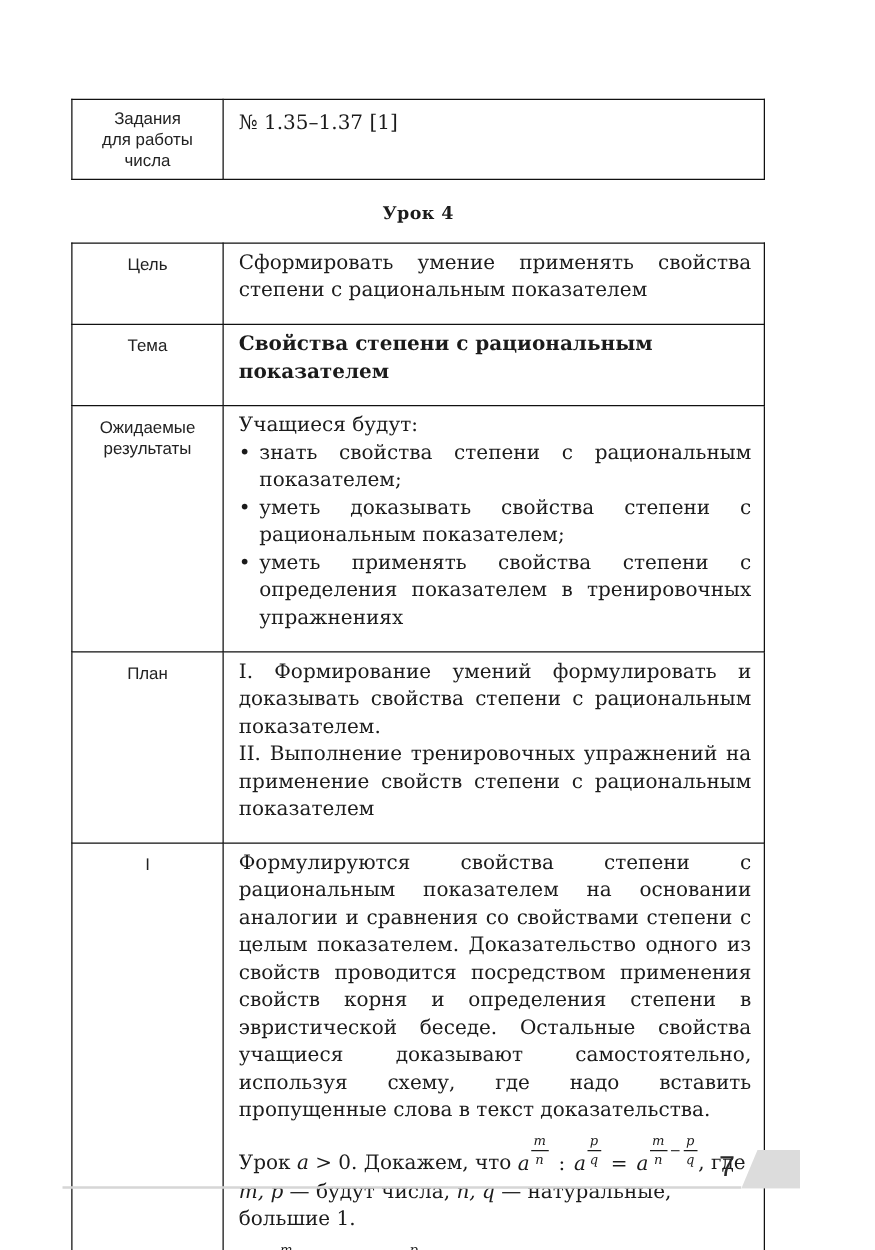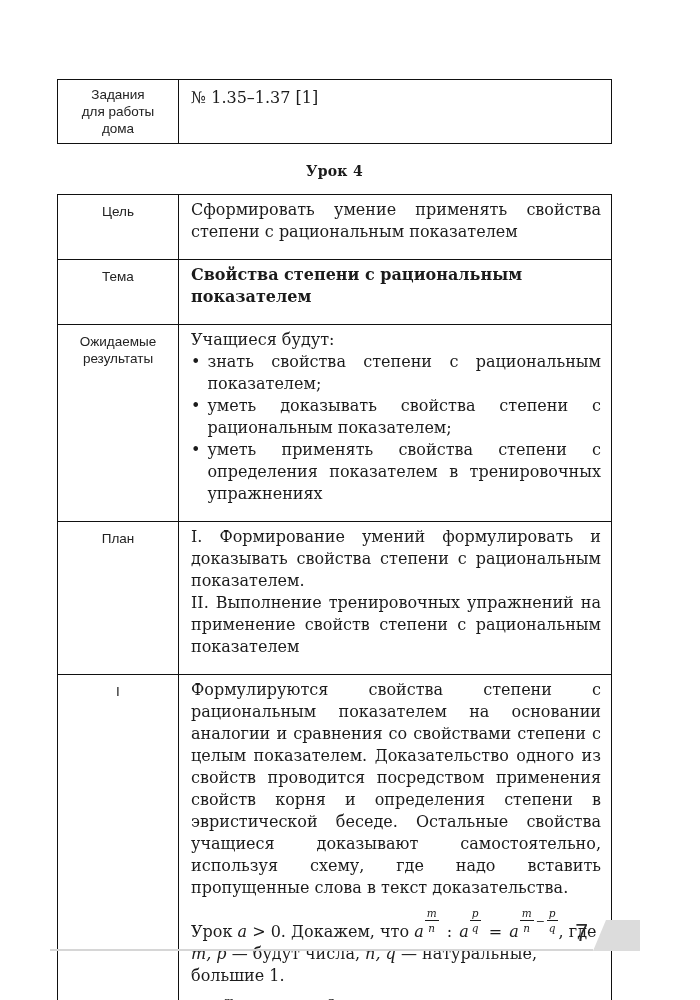--- a/index.html
+++ b/index.html
@@ -70,21 +70,21 @@
 
 <div class="page">
   <div class="content">
 
     <table class="hw">
       <tbody>
           <tr>
         <td class="lbl">
           <span class="lbl-line">Задания</span>
           <span class="lbl-line">для работы</span>
-          <span class="lbl-line">дома</span>
+          <span class="lbl-line">числа</span>
         </td>
         <td class="val">№ 1.35–1.37 [1]</td>
       </tr>
     </tbody>
       </table>
 
     <h1 class="lesson-title">Урок 4</h1>
 
     <table class="lesson">
       <tbody>

